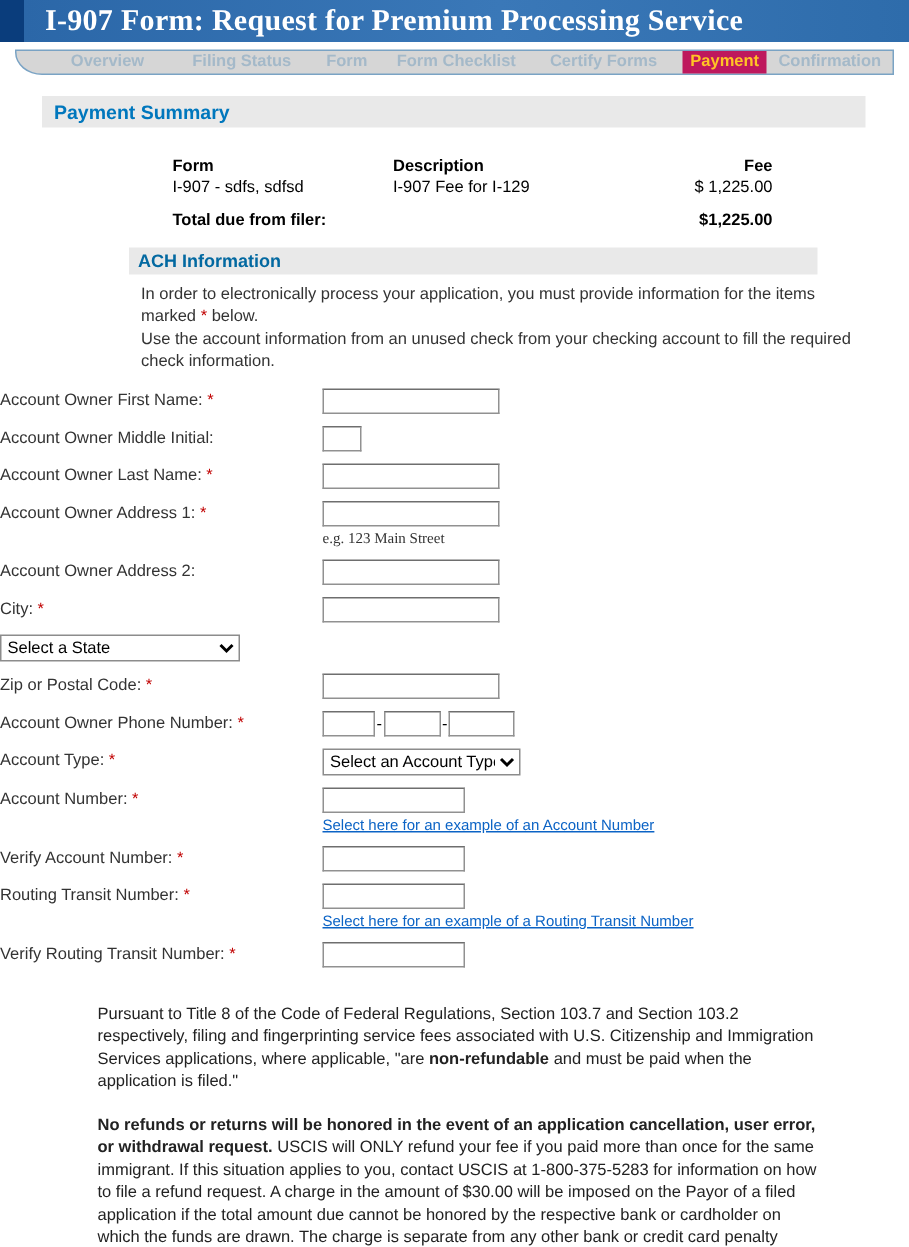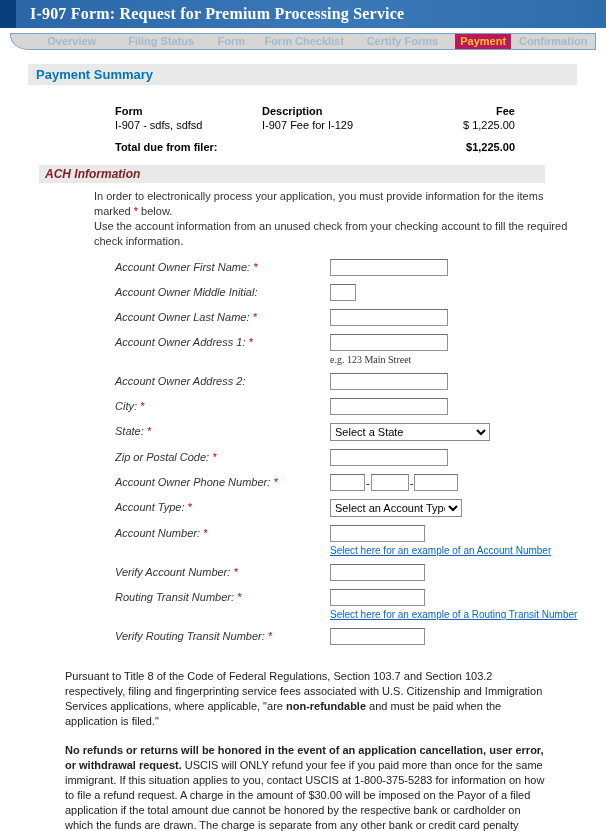--- a/index.html
+++ b/index.html
@@ -2,54 +2,54 @@
 <html><head>
 <meta charset="utf-8">
 <style>
   * { margin:0; padding:0; box-sizing:border-box; }
   html,body { background:#fff; }
   body { font-family:"Liberation Sans", sans-serif; font-size:11px; color:#333; }
   .page { width:606px; min-height:831px; margin:0 auto; background:#fff; position:relative; }
 
   
   .banner { height:28px; background:linear-gradient(90deg,#0a3d7c 0px,#0a3d7c 16px,#2b67a8 16px,#3a78b8 55%,#2e6cab 100%); display:flex; align-items:center; }
-  .banner-title { color:#ffffff; font-family:"Liberation Serif", serif; font-size:16px; font-weight:bold; margin-left:30px; letter-spacing:.2px; }
+  .banner-title { color:#ffffff; font-family:"Liberation Serif", serif; font-size:20px; font-weight:bold; margin-left:30px; letter-spacing:.2px; }
 
   
   .tabbar { margin:5px 10px 0 10px; height:17px; background:#d6d6d6; border:1px solid #7aa3c4; border-bottom-left-radius:18px 15px; display:flex; align-items:center; font-size:11px; font-weight:bold; overflow:hidden; }
   .tab { color:#a4b9c9; text-align:center; line-height:15px; cursor:default; white-space:nowrap; }
   .tab:nth-child(1){ width:96px; margin-left:14px; }
   .tab:nth-child(2){ width:88px; }
   .tab:nth-child(3){ width:56px; }
   .tab:nth-child(4){ width:94px; }
   .tab:nth-child(5){ width:108px; }
   .tab:nth-child(6){ width:58px; }
   .tab:nth-child(7){ width:86px; }
   .tab.active { background:#be185d; color:#ffc425; height:17px; line-height:17px; }
 
   
   .ps-heading { margin:14px 29px 0 28px; background:#e9e9e9; color:#0077bd; font-weight:bold; font-size:13px; padding:3px 8px; }
-  .ach-heading { margin:12px 61px 0 39px; background:#e9e9e9; color:#7f1d1d; font-weight:bold; font-size:12px; padding:2px 6px;font-style:italic; }
+  .ach-heading { margin:12px 61px 0 86px; background:#e9e9e9; color:#0369a1; font-weight:bold; font-size:12px; padding:2px 6px; }
 
   
   .fee-table { margin:20px 0 0 115px; width:400px; }
   .fee-grid { display:grid; grid-template-columns:147px 163px 90px; row-gap:2px; }
   .fee-grid .hdr { font-weight:bold; color:#000; }
   .fee-grid .cell { color:#000; }
   .r { text-align:right; }
   .total-row { display:grid; grid-template-columns:310px 90px; margin-top:10px; font-weight:bold; color:#000; }
 
   
   .intro { margin:6px 61px 0 94px; line-height:15px; color:#333; width:482px; }
   .req { color:#c00000; }
 
   
   .form-area { margin-top:10px; }
   .frow { display:flex; align-items:flex-start; margin-bottom:8px; }
-  .flabel { margin-left:115px; width:215px; padding-top:2px; color:#333;font-style:italic; }
+  .flabel { width:215px; padding-top:2px; color:#333; }
   .fctl { }
   input.txt { height:17px; border:1px solid #919191; border-top-color:#6e6e6e; font-size:11px; padding:1px 3px; font-family:"Liberation Sans",sans-serif; }
   .w115 { width:118px; } .w25 { width:26px; } .w95 { width:95px; }
   .wp1 { width:35px; } .wp2 { width:38px; } .wp3 { width:44px; }
   select { height:18px; border:1px solid #8c8c8c; font-size:11px; background:#fff; font-family:"Liberation Sans",sans-serif; }
   .sel-state { width:160px; } .sel-acct { width:132px; }
   .hint { font-size:10px; color:#333; margin-top:3px;font-family:Liberation Serif, serif; }
   a.lnk { color:#0b63c5; text-decoration:underline; cursor:pointer; }
   .ctl-link { font-size:10px; margin-top:3px; }
   .dash { padding:0 1px; color:#000; }
@@ -131,21 +131,20 @@
       <div class="flabel"><span>Account Owner Address 2:</span> <span class="req"></span></div>
       <div class="fctl"><input class="txt w115" type="text" style=""></div>
     </div>
 
     <div class="frow">
       <div class="flabel"><span>City:</span> <span class="req">*</span></div>
       <div class="fctl"><input class="txt w115" type="text" style=""></div>
     </div>
 
     <div class="frow">
-      <div class="flabel"><span>State:</span> <span class="req">*</span></div>
       <div class="fctl">
         <select class="sel-state">
           <option>Select a State</option>
         </select>
       </div>
     </div>
 
     <div class="frow">
       <div class="flabel"><span>Zip or Postal Code:</span> <span class="req">*</span></div>
       <div class="fctl"><input class="txt w115" type="text" style=""></div>

